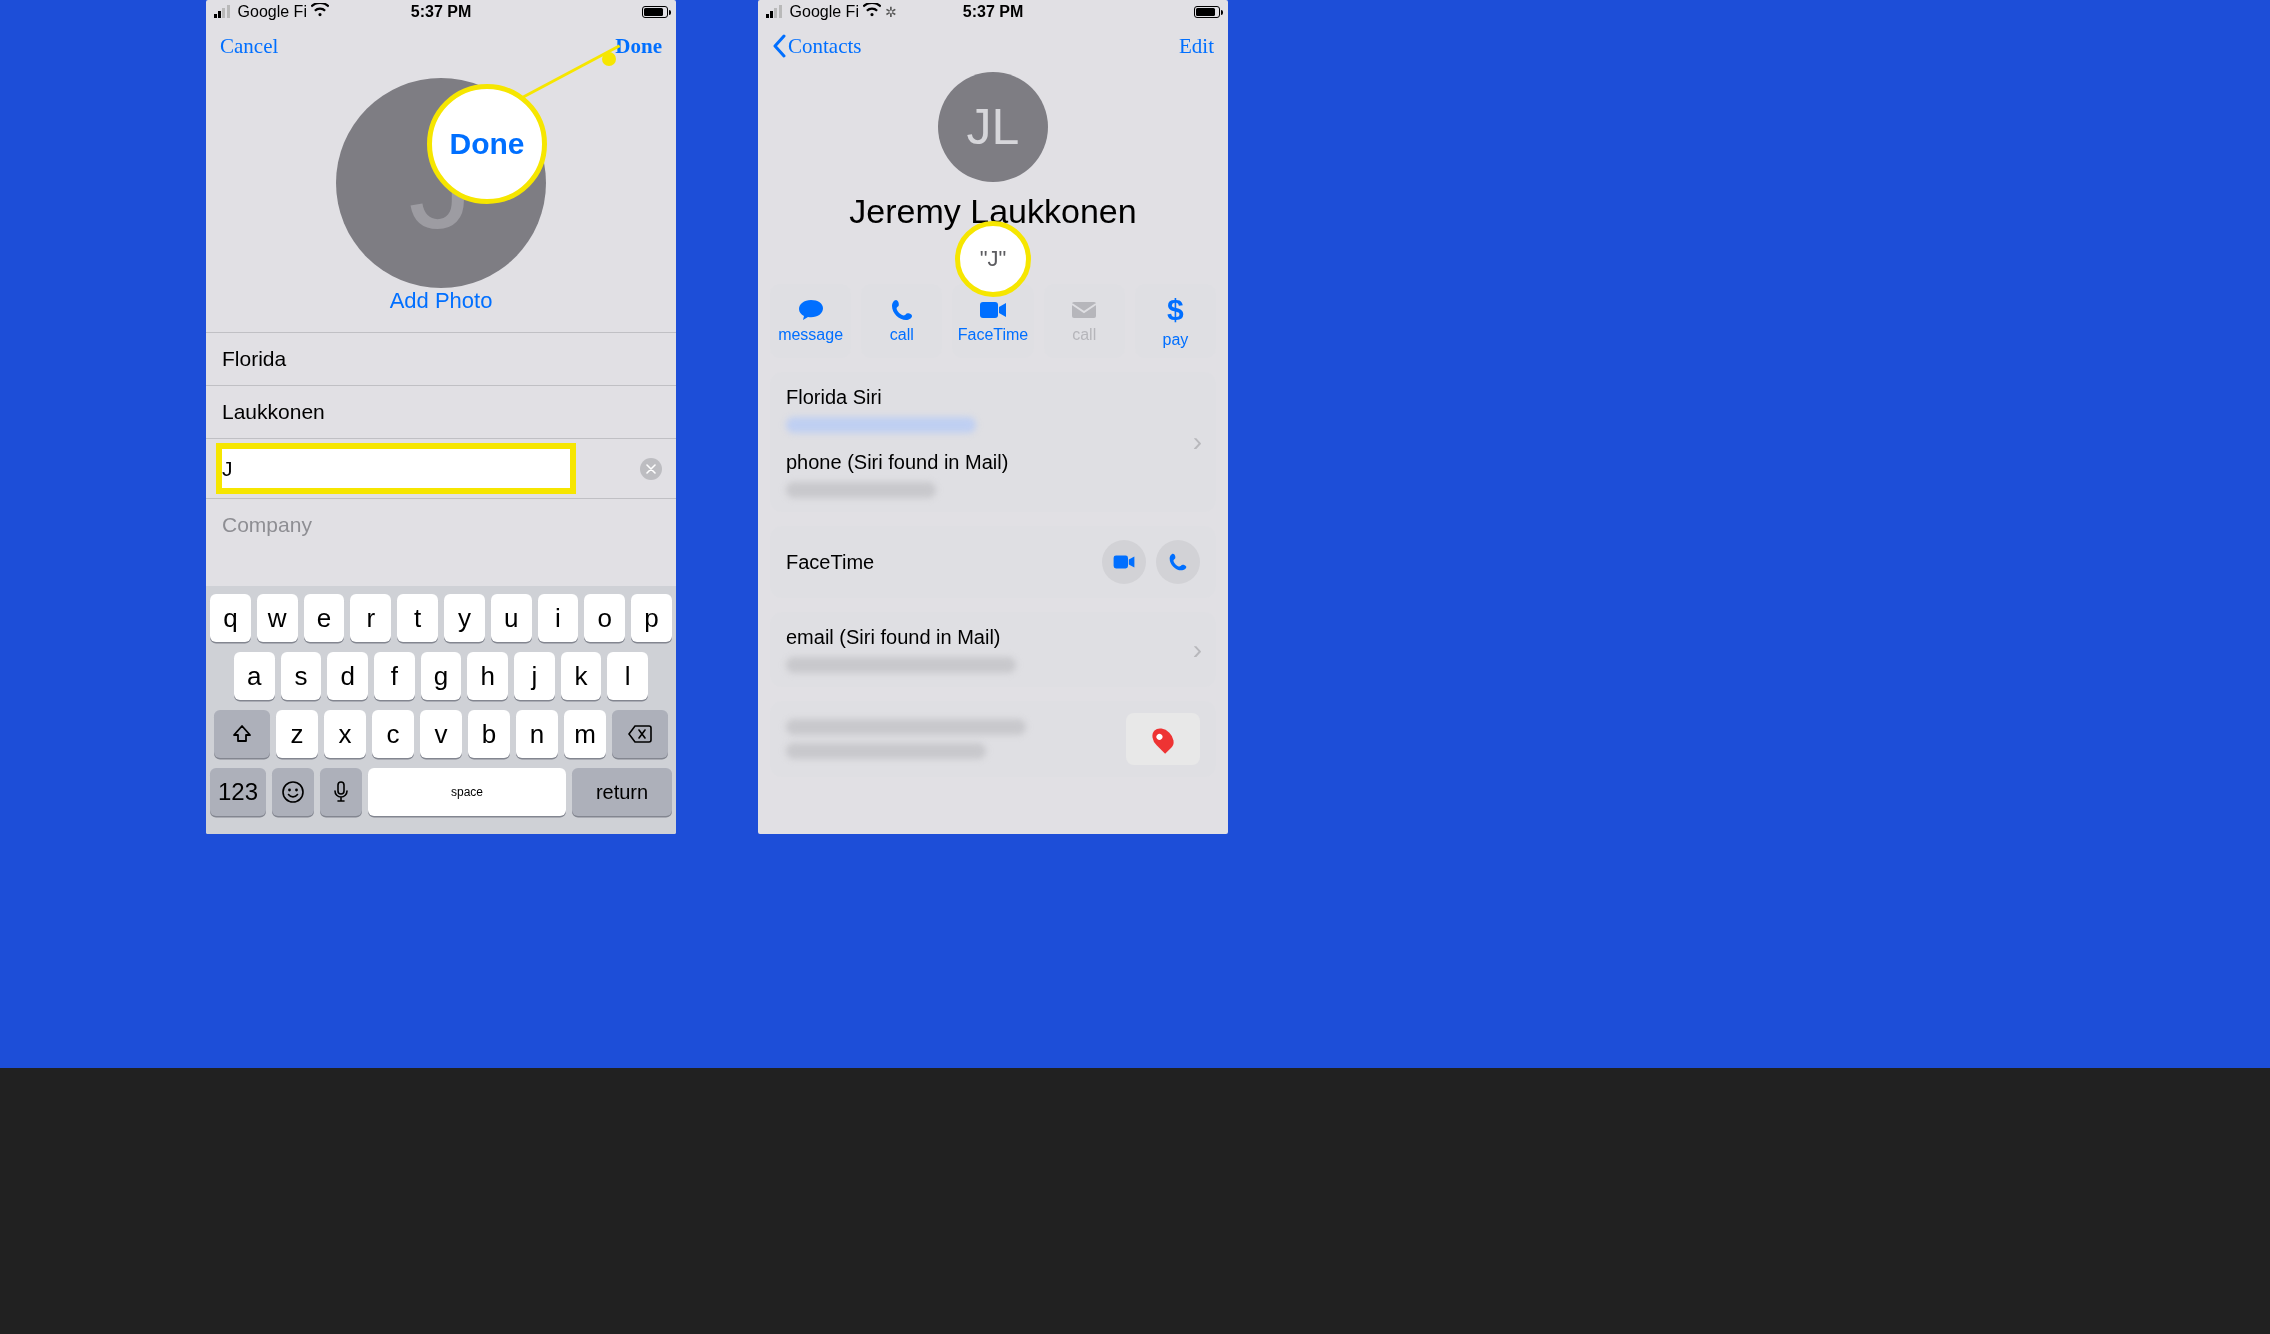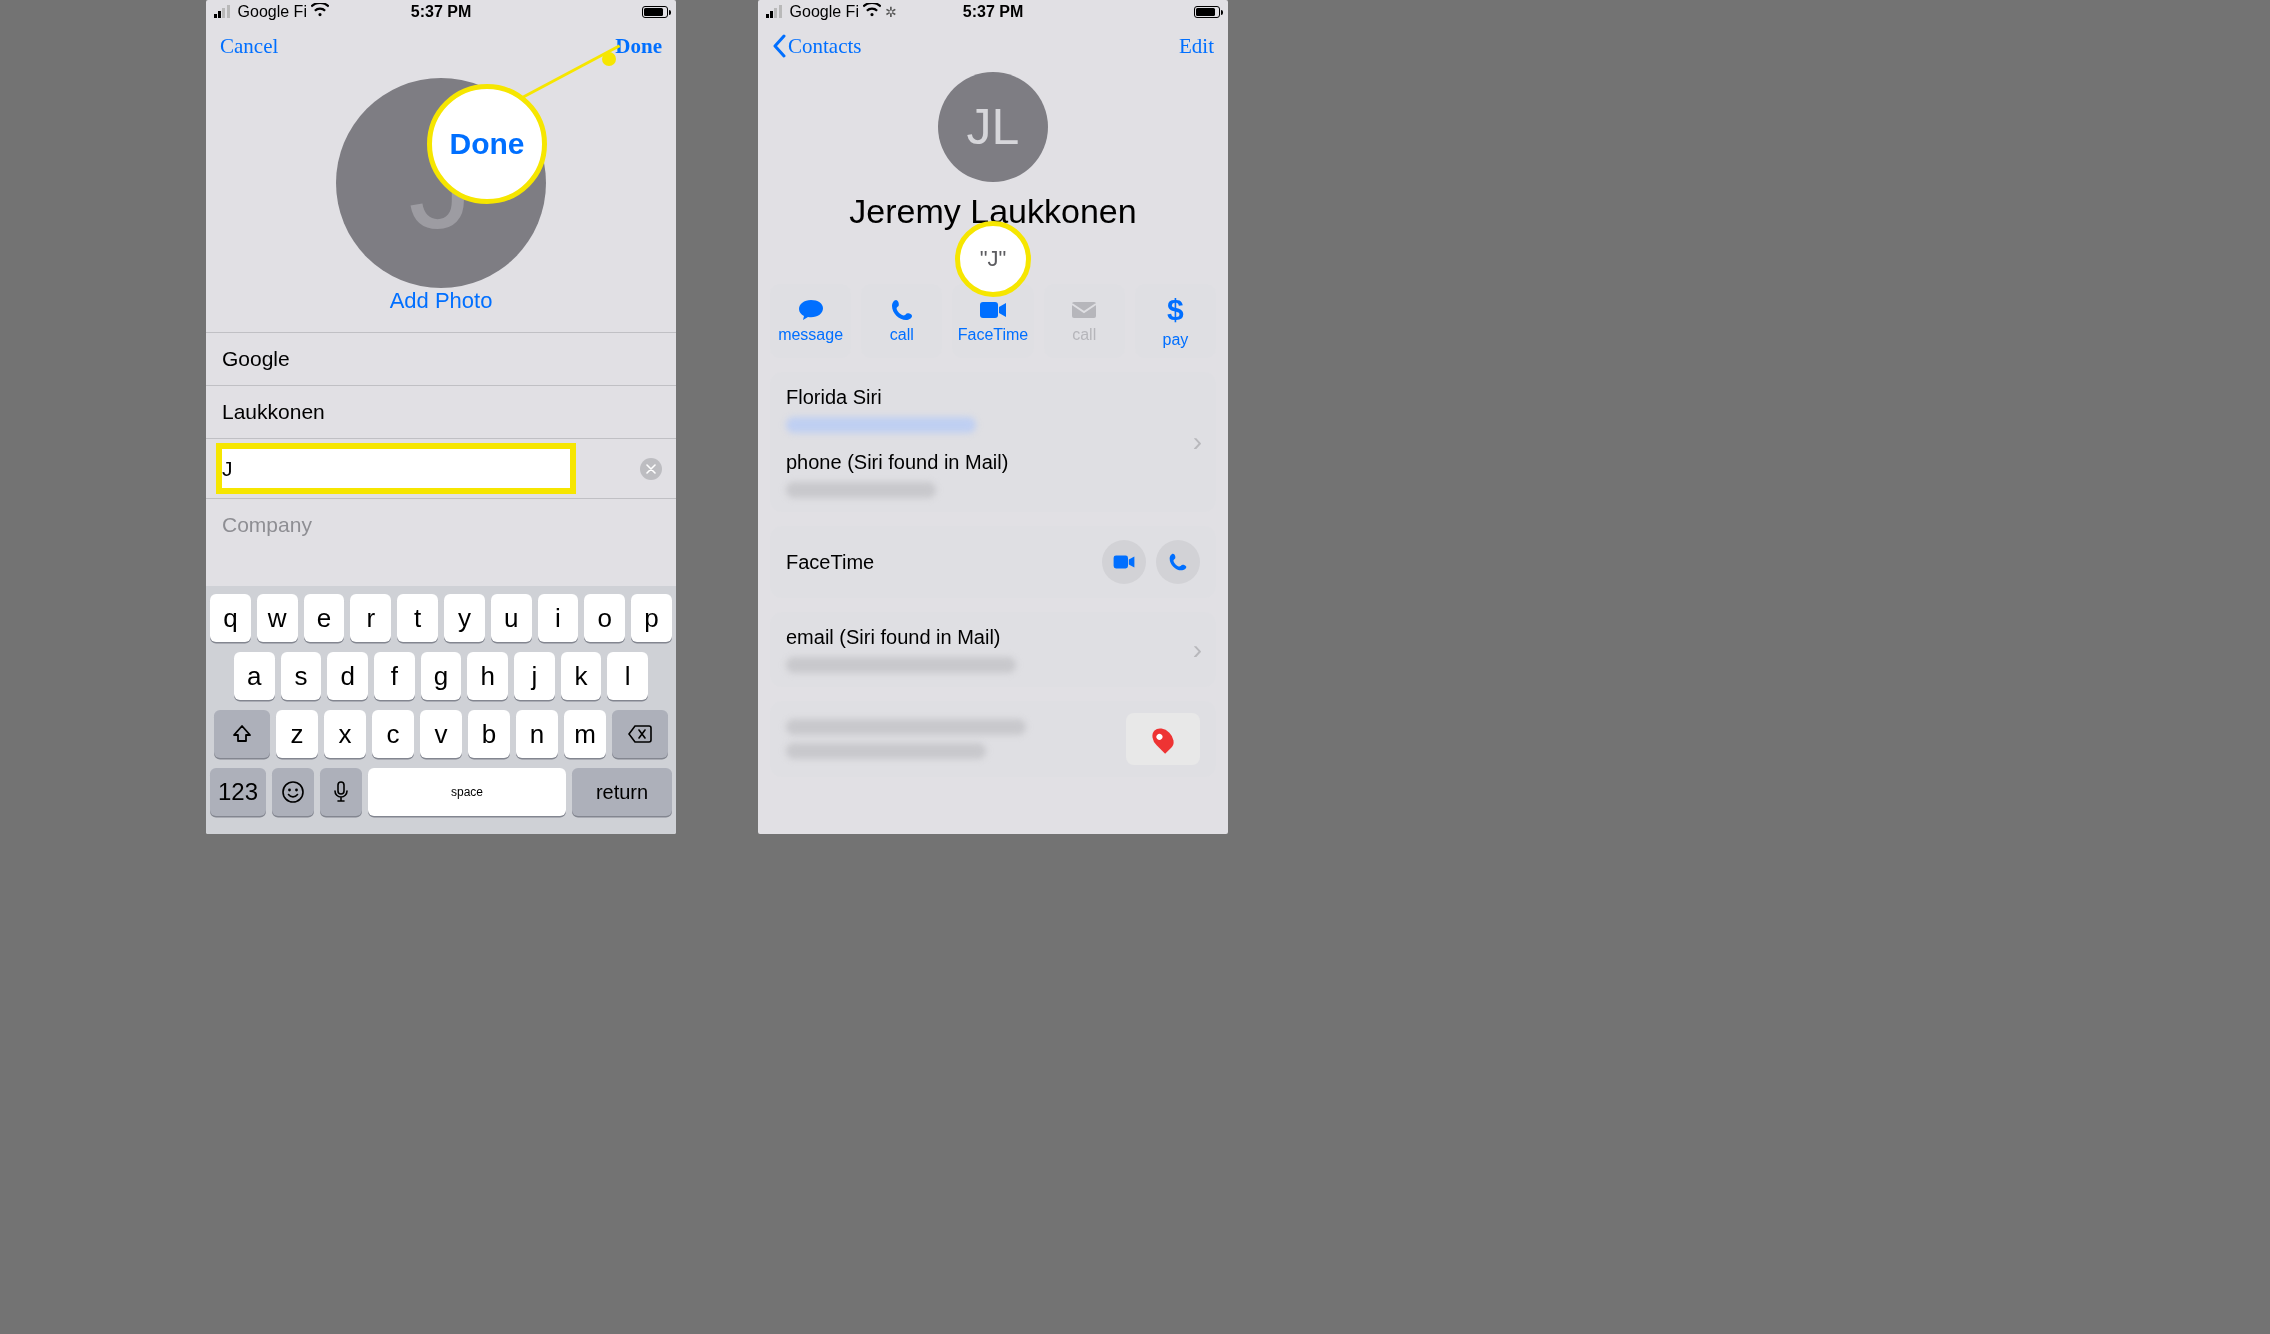--- a/index.html
+++ b/index.html
@@ -7,22 +7,22 @@
   body {
     background: #212121;
     font-family: -apple-system, "Helvetica Neue", Arial, sans-serif;
     display: flex;
     justify-content: center;
     align-items: center;
   }
   .stage {
     position: relative;
     width: 2270px;
-    height: 1334px;
-    background: #737373;
+    height: 1068px;
+    background: #1d4ed8;
     transform-origin: top left;
   }
   .phone {
     position: absolute;
     width: 470px;
     height: 834px;
     background: #e1e0e4;
     overflow: hidden;
     border-radius: 2px;
   }
@@ -223,21 +223,21 @@
 
     <div class="photo-area">
       <div class="bigcircle">
         <span>J</span>
       </div>
       <div class="addphoto">Add Photo</div>
     </div>
 
     <div class="fields">
       <div class="field">
-          <span class="val">Google</span>
+          <span class="val">Florida</span>
         </div>
       <div class="field">
           <span class="val">Laukkonen</span>
         </div>
       <div class="field" style="height:60px;">
         <div class="nickname-highlight"></div>
         <span class="val">J</span>
           <span class="cursor"></span>
         <span class="clear-x">
           <svg width="10" height="10" viewBox="0 0 10 10">

